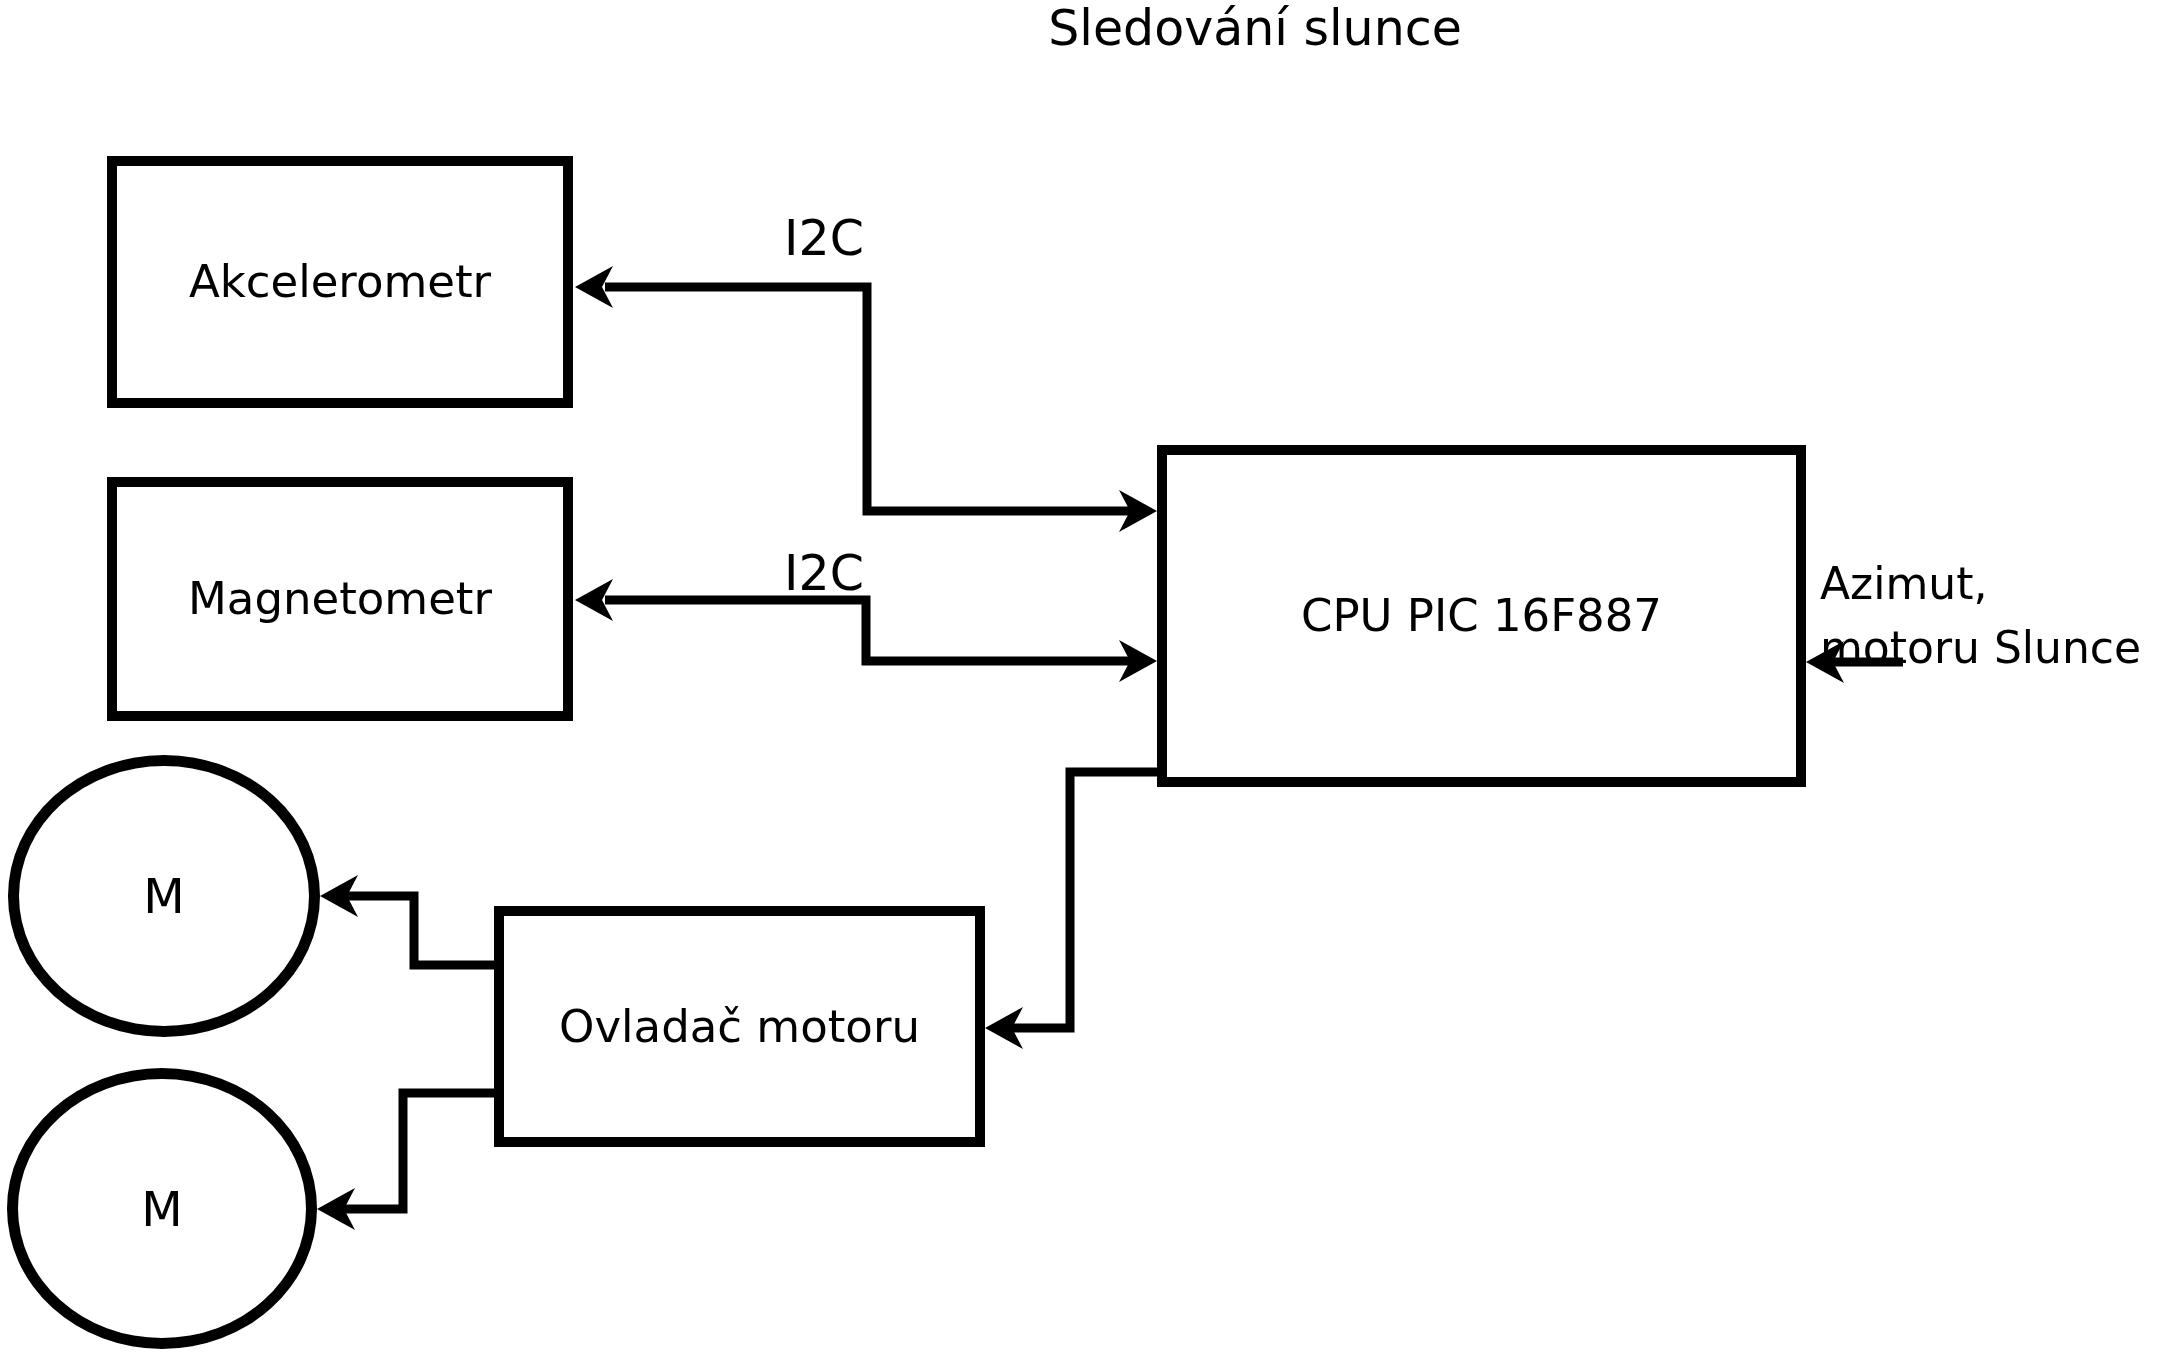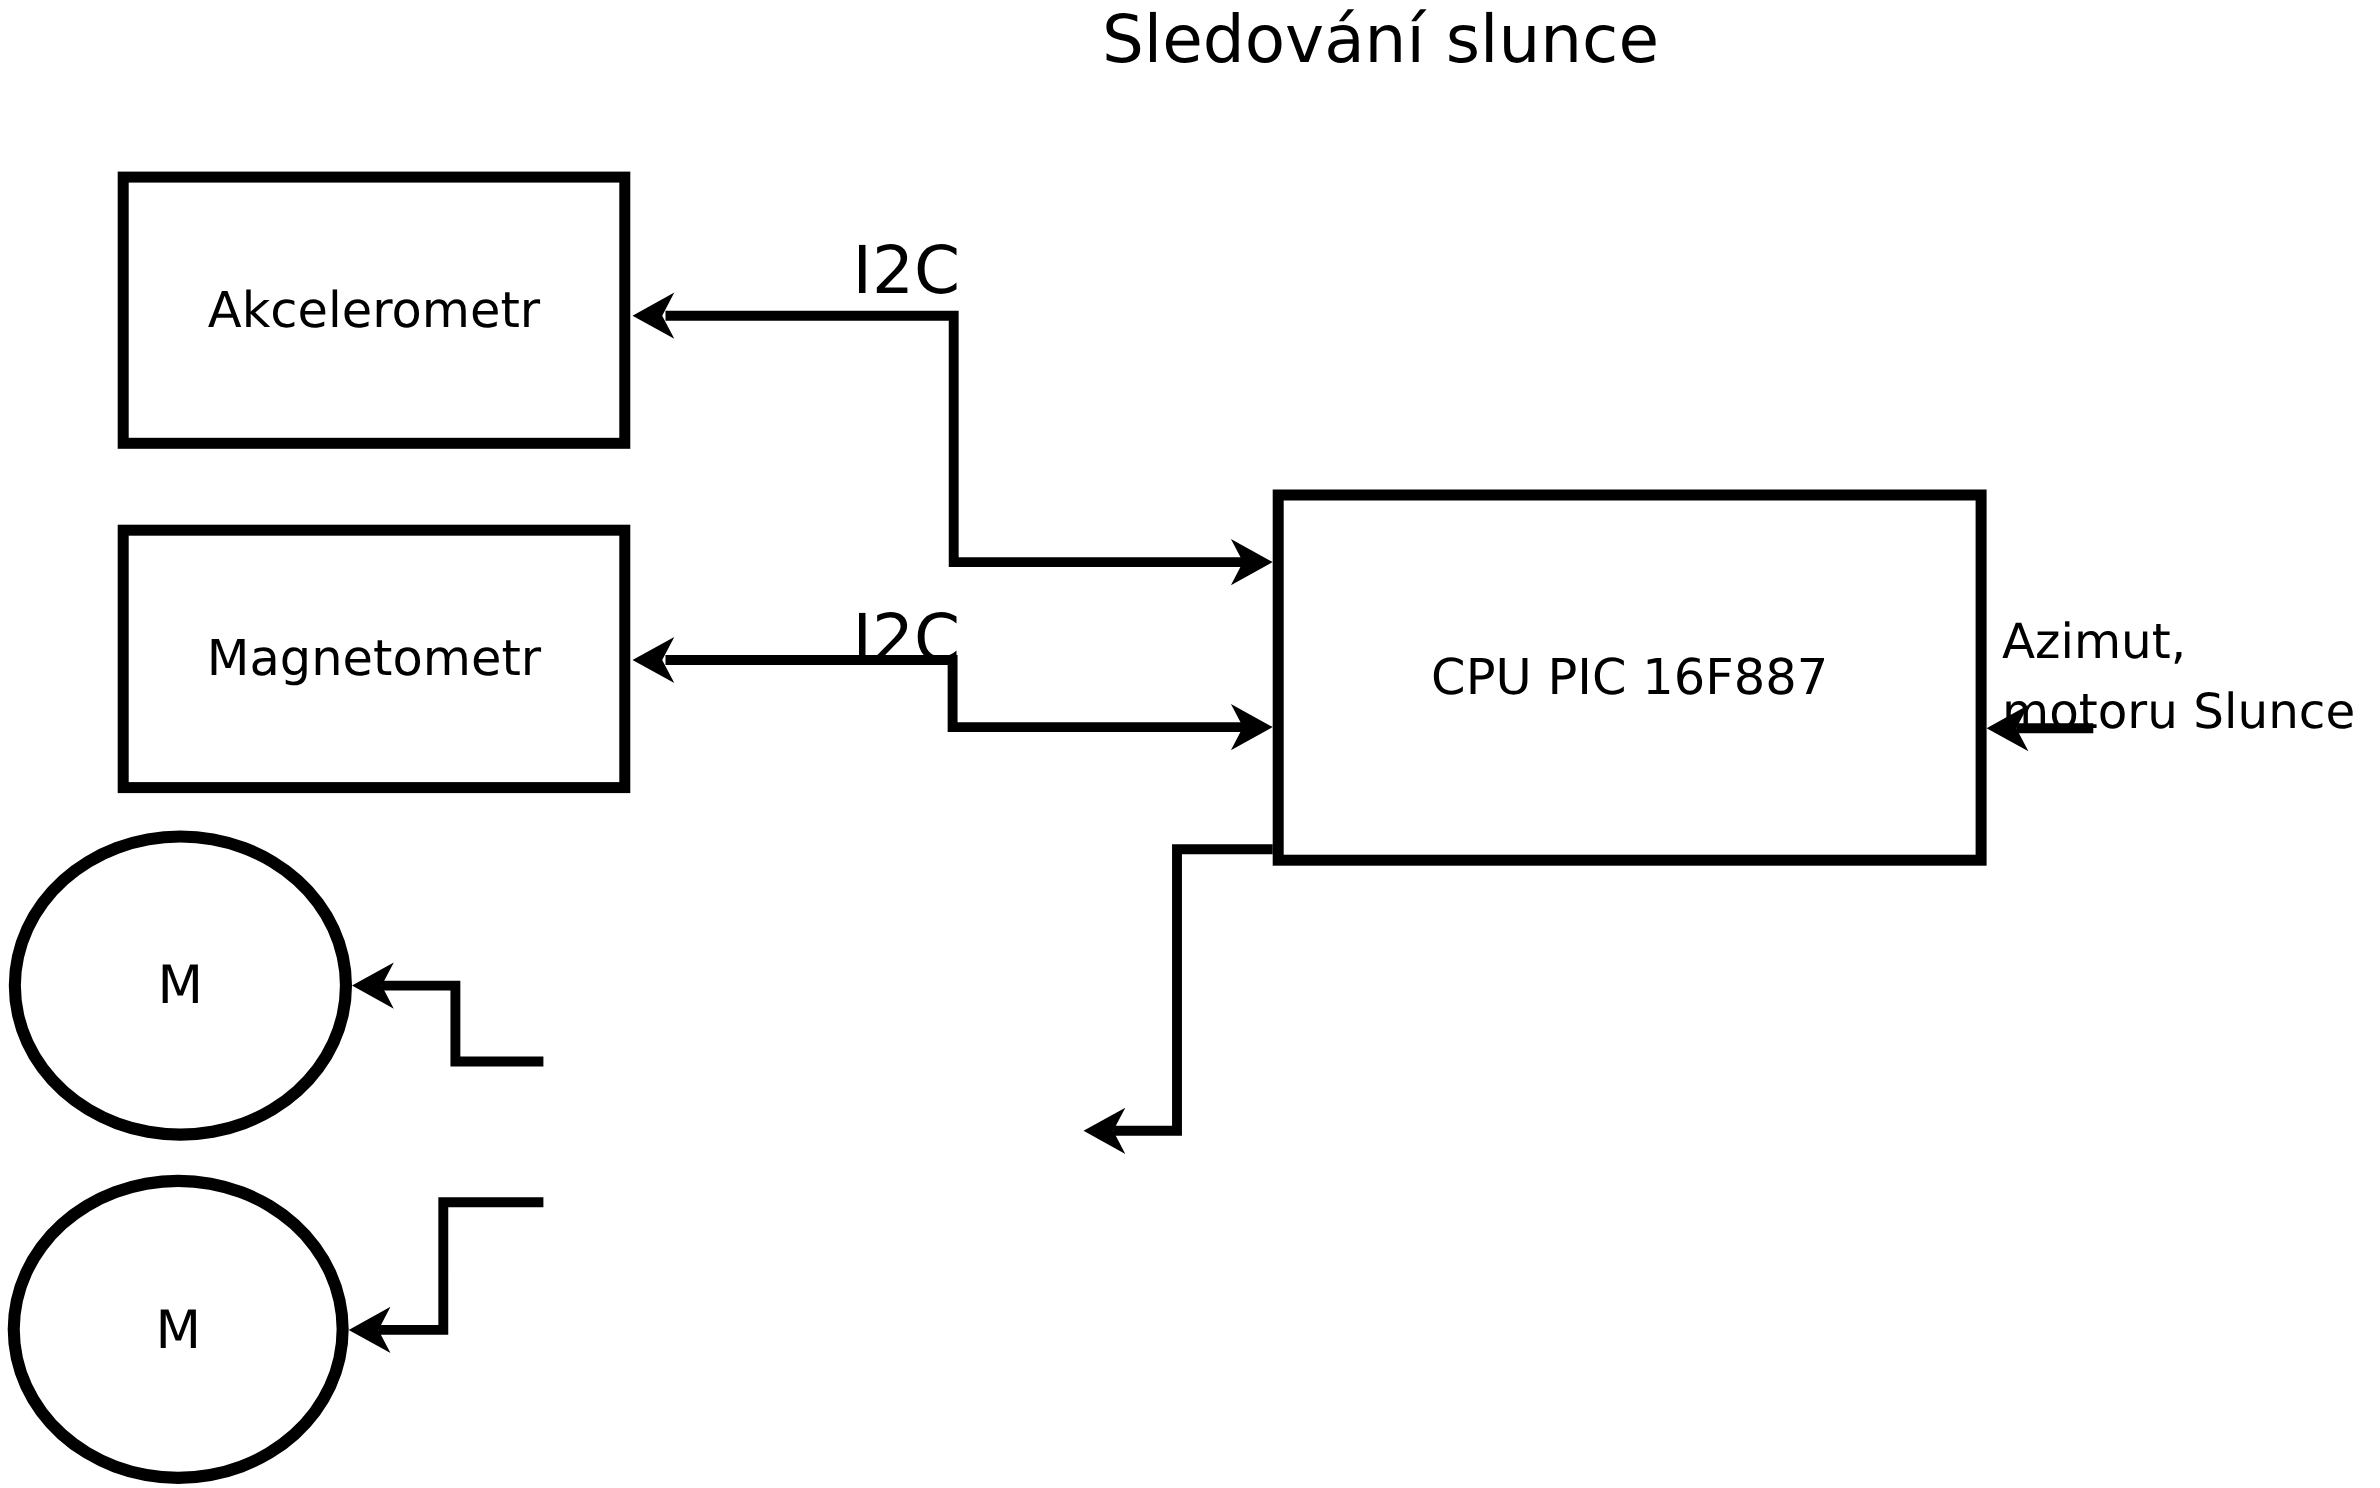--- a/index.html
+++ b/index.html
@@ -35,21 +35,21 @@
     border: 11px solid #000000;
     border-radius: 50%;
     background: #ffffff;
     display: flex;
     align-items: center;
     justify-content: center;
     font-size: 48px;
   }
   .floating-label {
     position: absolute;
-    font-size: 60px;
+    font-size: 49px;
     line-height: 1.2;
     white-space: nowrap;
   }
   .title-label {
     left: 890px; top: 0px; width: 730px;
     text-align: center;
   }
   .i2c-top { left: 769px; top: 210px; width: 110px; text-align: center; }
   .i2c-bottom { left: 769px; top: 545px; width: 110px; text-align: center; }
   .azimut-block {
@@ -70,20 +70,23 @@
   </div>
 
   <div class="box" style="left:107px; top:156px; width:466px; height:252px;">
     <span>Akcelerometr</span>
   </div>
 
   <div class="box" style="left:1157px; top:445px; width:649px; height:342px;">
     <span>CPU PIC 16F887</span>
   </div>
 
+  <div class="box" style="left:494px; top:906px; width:491px; height:241px;">
+    <span>Ovladač motoru</span>
+  </div>
 
   <div class="motor" style="left:8px; top:755px; width:312px; height:282px;">
     <span>M</span>
   </div>
 
   <div class="motor" style="left:7px; top:1068px; width:310px; height:281px;">
     <span>M</span>
   </div>
 
   <svg class="wires" viewBox="0 0 2164 1353">

